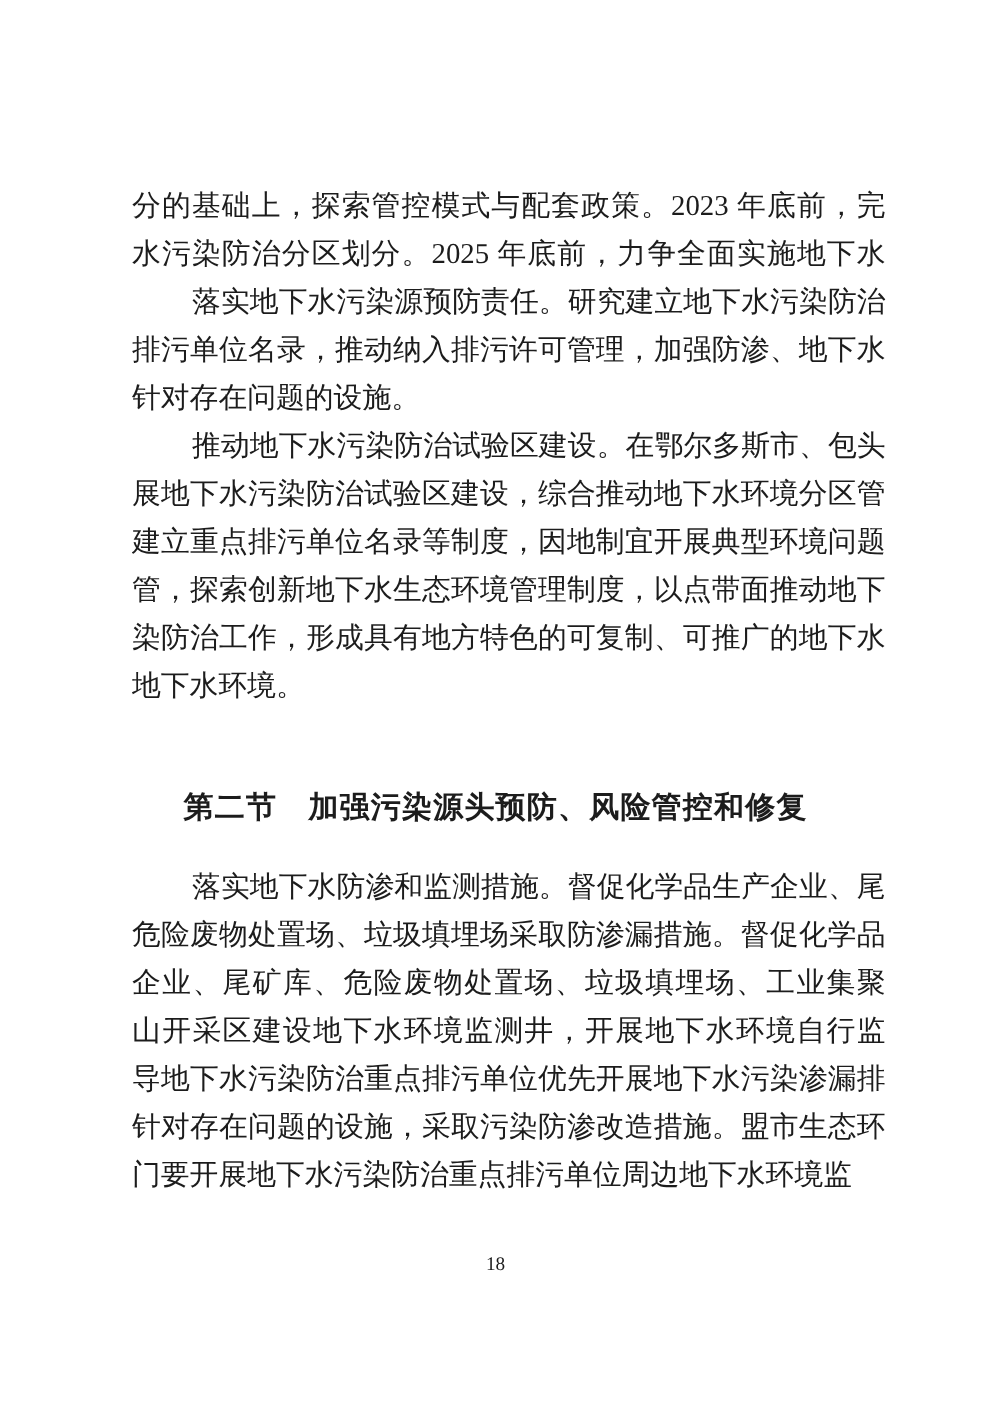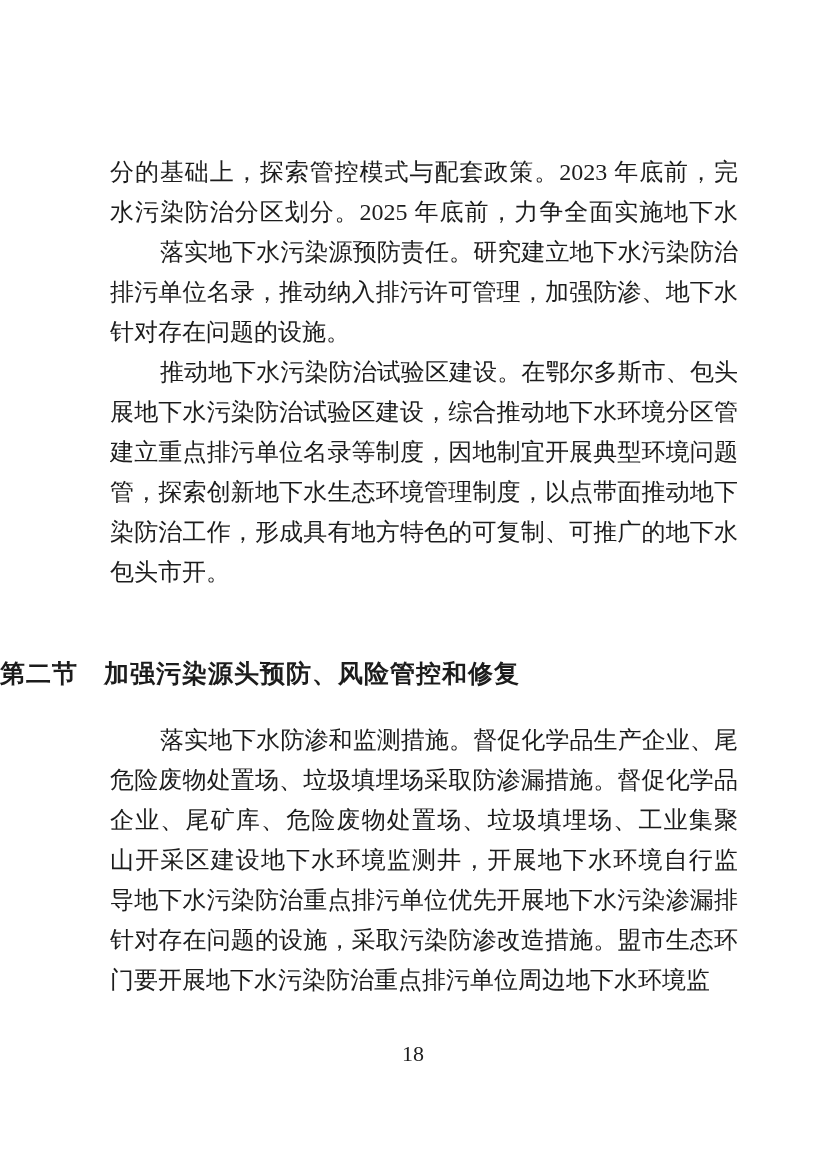--- a/index.html
+++ b/index.html
@@ -37,31 +37,32 @@
   }
   .ln-indent { text-indent: 50px; }
   .heading {
     position: absolute;
     top: 652px;
     left: 0;
     width: 826px;
     height: 44px;
     line-height: 44px;
     margin: 0;
+    text-align: center;
     font-size: 25px;
     font-weight: bold;
     letter-spacing: 1px;
   }
   .pageno {
     position: absolute;
     top: 1042px;
     left: 0;
     width: 826px;
     text-align: center;
-    font-size: 22px;
+    font-size: 16px;
     line-height: 24px;
   }
 </style>
 </head>
 <body>
 
 <div class="page">
 
   <div class="textblock" id="block1">
     <div class="ln">分的基础上，探索管控模式与配套政策。2023 年底前，完成地下</div>
@@ -69,21 +70,21 @@
 
     <div class="ln ln-indent">落实地下水污染源预防责任。研究建立地下水污染防治重点</div>
     <div class="ln">排污单位名录，推动纳入排污许可管理，加强防渗、地下水环境</div>
     <div class="ln ln-end">针对存在问题的设施。</div>
 
     <div class="ln ln-indent">推动地下水污染防治试验区建设。在鄂尔多斯市、包头市开</div>
     <div class="ln">展地下水污染防治试验区建设，综合推动地下水环境分区管理、</div>
     <div class="ln">建立重点排污单位名录等制度，因地制宜开展典型环境问题监</div>
     <div class="ln">管，探索创新地下水生态环境管理制度，以点带面推动地下水污</div>
     <div class="ln">染防治工作，形成具有地方特色的可复制、可推广的地下水污染</div>
-    <div class="ln ln-end">包头市开。</div>
+    <div class="ln ln-end">地下水环境。</div>
   </div>
 
   <h2 class="heading">第二节　加强污染源头预防、风险管控和修复</h2>
 
   <div class="textblock" id="block2">
     <div class="ln ln-indent">落实地下水防渗和监测措施。督促化学品生产企业、尾矿库、</div>
     <div class="ln">危险废物处置场、垃圾填埋场采取防渗漏措施。督促化学品生产</div>
     <div class="ln">企业、尾矿库、危险废物处置场、垃圾填埋场、工业集聚区、矿</div>
     <div class="ln">山开采区建设地下水环境监测井，开展地下水环境自行监测。指</div>
     <div class="ln">导地下水污染防治重点排污单位优先开展地下水污染渗漏排查，</div>

